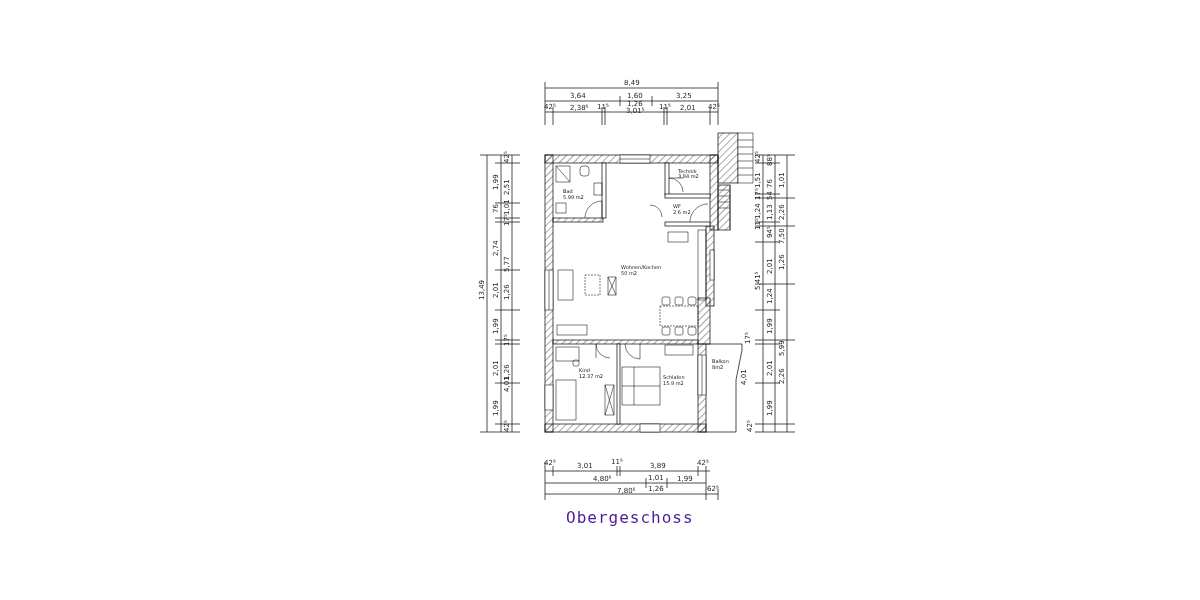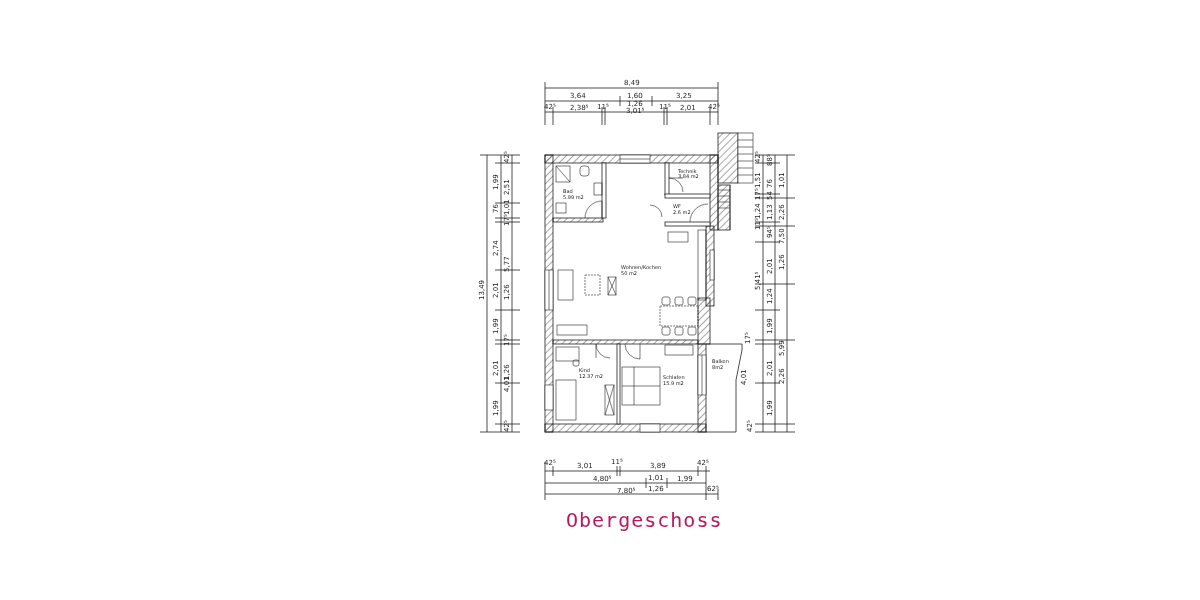--- a/index.html
+++ b/index.html
@@ -1,20 +1,20 @@
 <!DOCTYPE html>
 <html><head>
 <meta charset="utf-8">
 <style>
   html,body{margin:0;padding:0;background:#fff;}
   body{width:1200px;height:600px;position:relative;overflow:hidden;font-family:"DejaVu Sans",sans-serif;}
   svg{position:absolute;left:0;top:0;}
   .dim{font-family:"DejaVu Sans",sans-serif;font-size:7px;fill:#222;}
   .lbl{font-family:"DejaVu Sans",sans-serif;font-size:5px;fill:#222;}
-  .title{position:absolute;left:566px;top:508px;font-family:"DejaVu Sans Mono",monospace;font-size:20px;letter-spacing:1px;color:#be185d;font-weight:normal;}
+  .title{position:absolute;left:566px;top:508px;font-family:"DejaVu Sans Mono",monospace;font-size:16px;letter-spacing:1px;color:#4c1d95;font-weight:normal;}
 </style>
 </head>
 <body>
 
 <svg width="1200" height="600" viewBox="0 0 1200 600">
   <defs>
     <pattern id="hatch" patternUnits="userSpaceOnUse" width="5" height="5" patternTransform="rotate(45)">
       <line x1="0" y1="0" x2="0" y2="5" stroke="#222" stroke-width="0.8"></line>
     </pattern>
   </defs>

